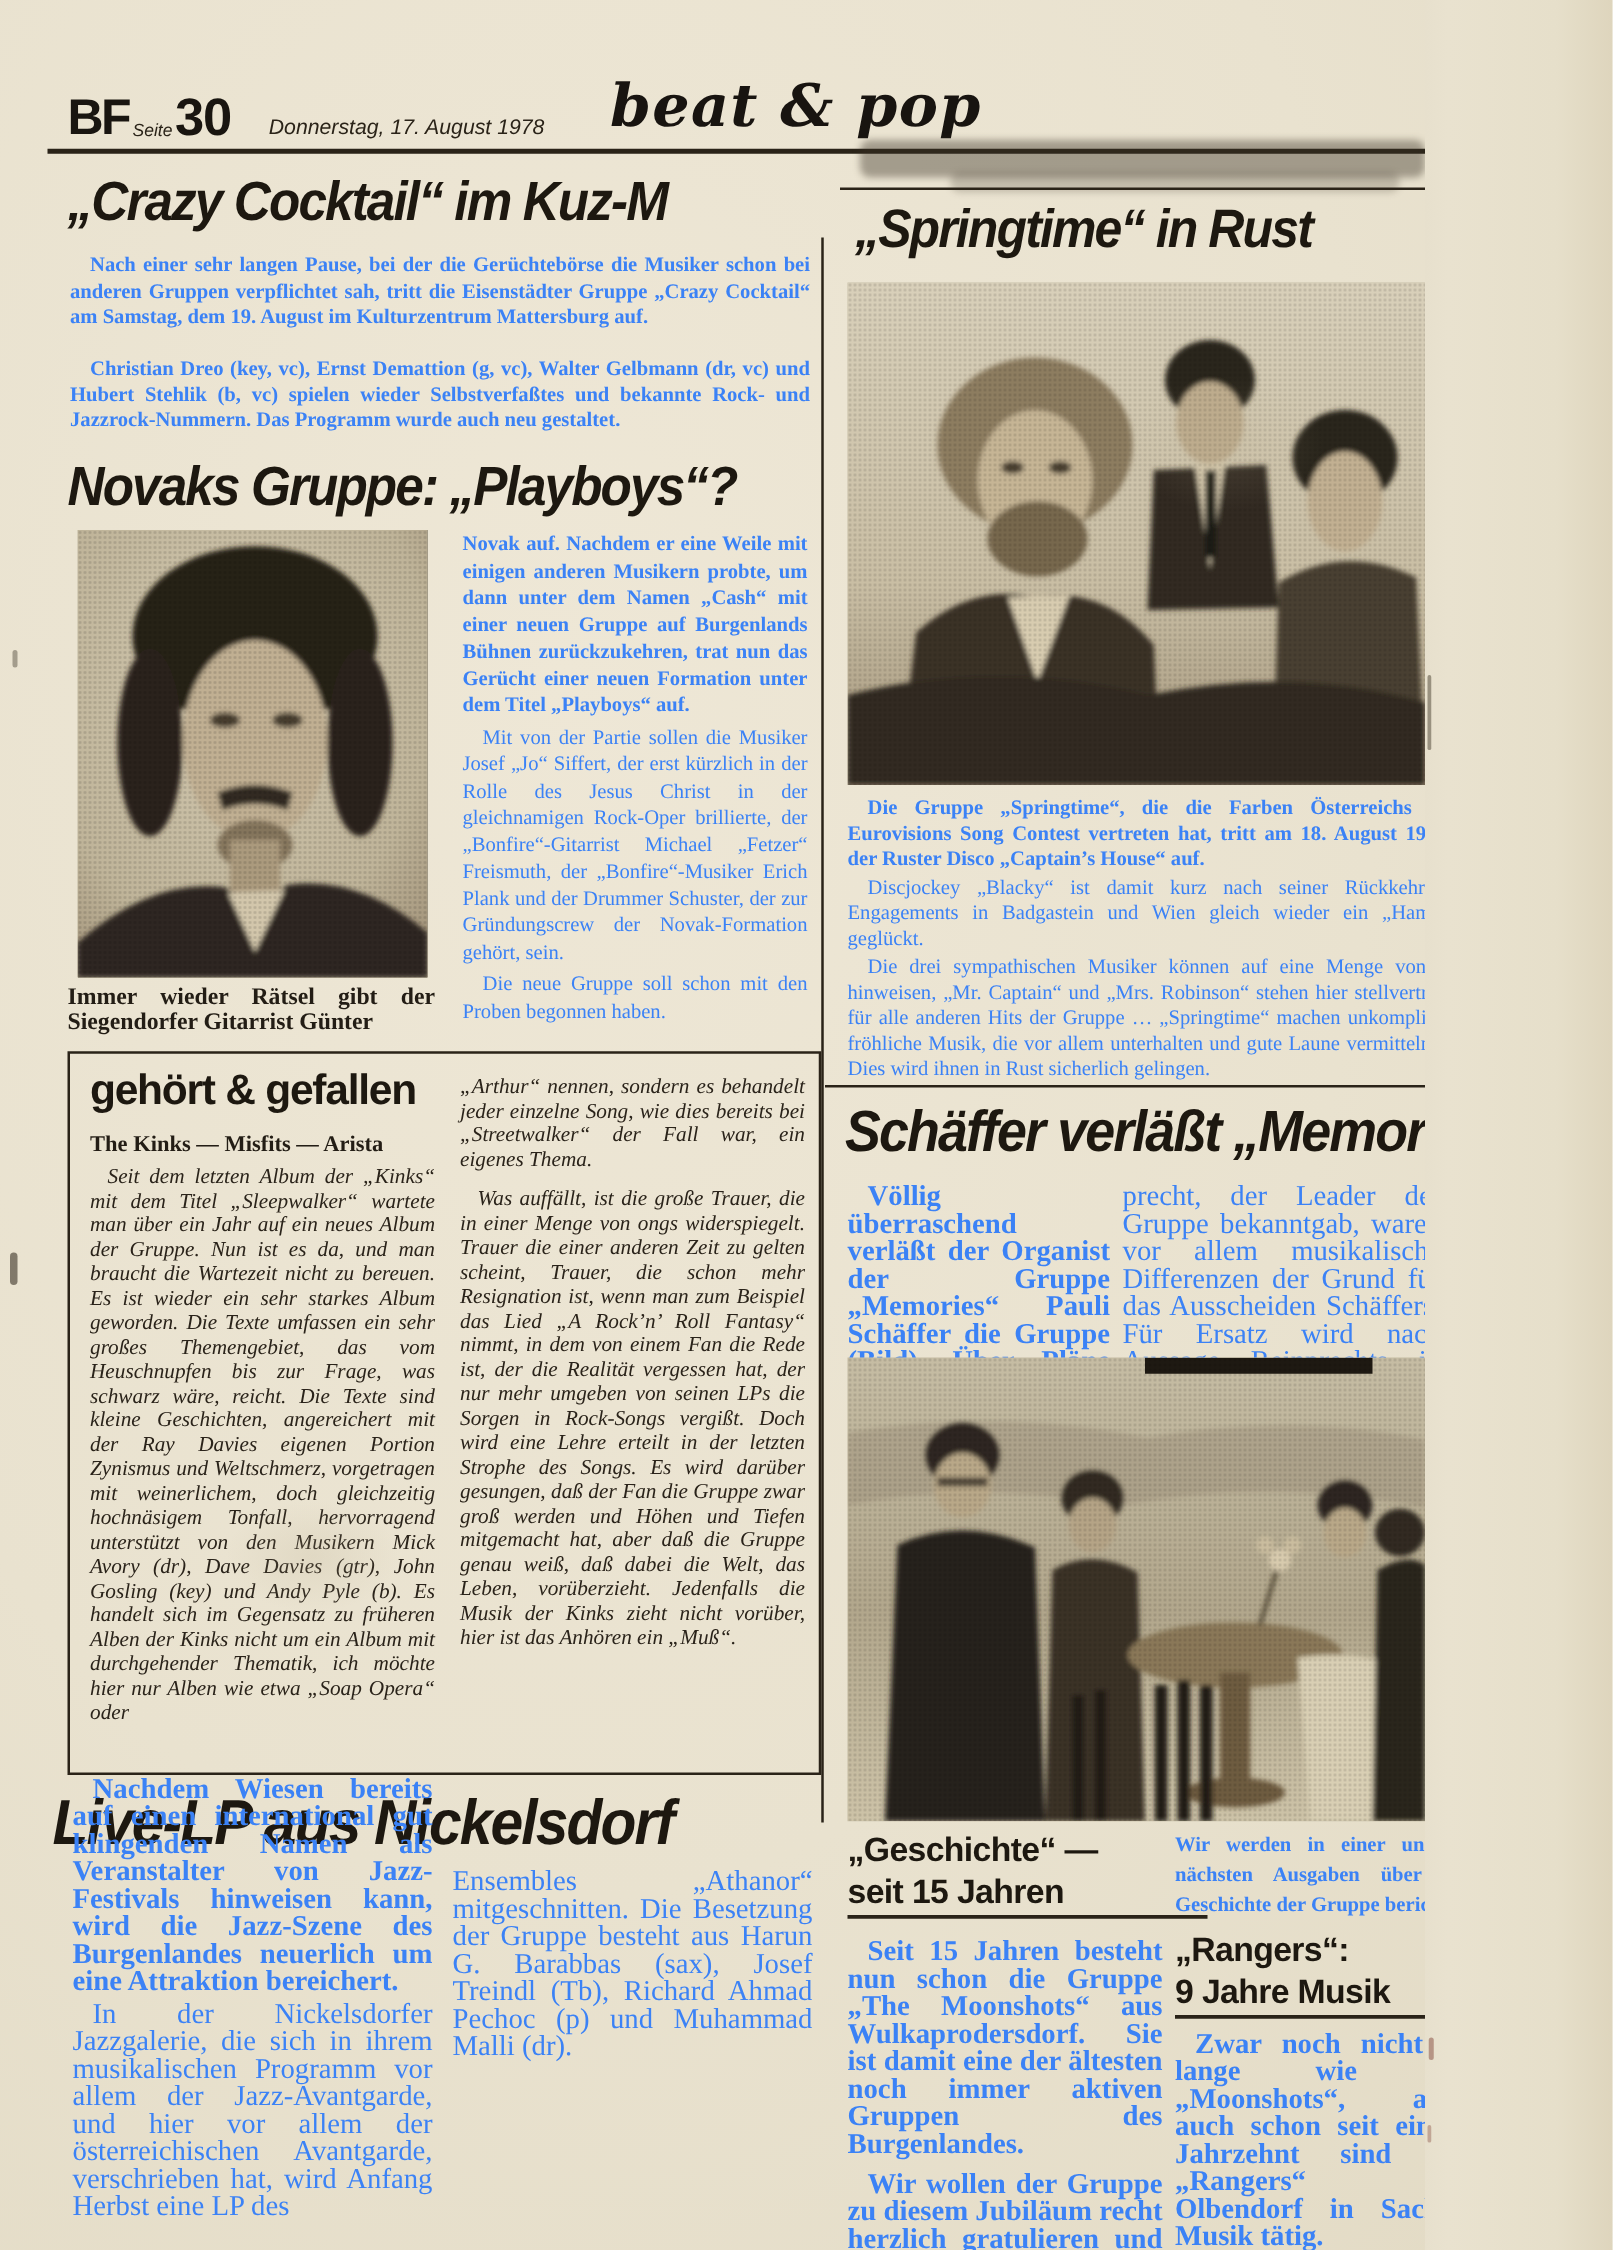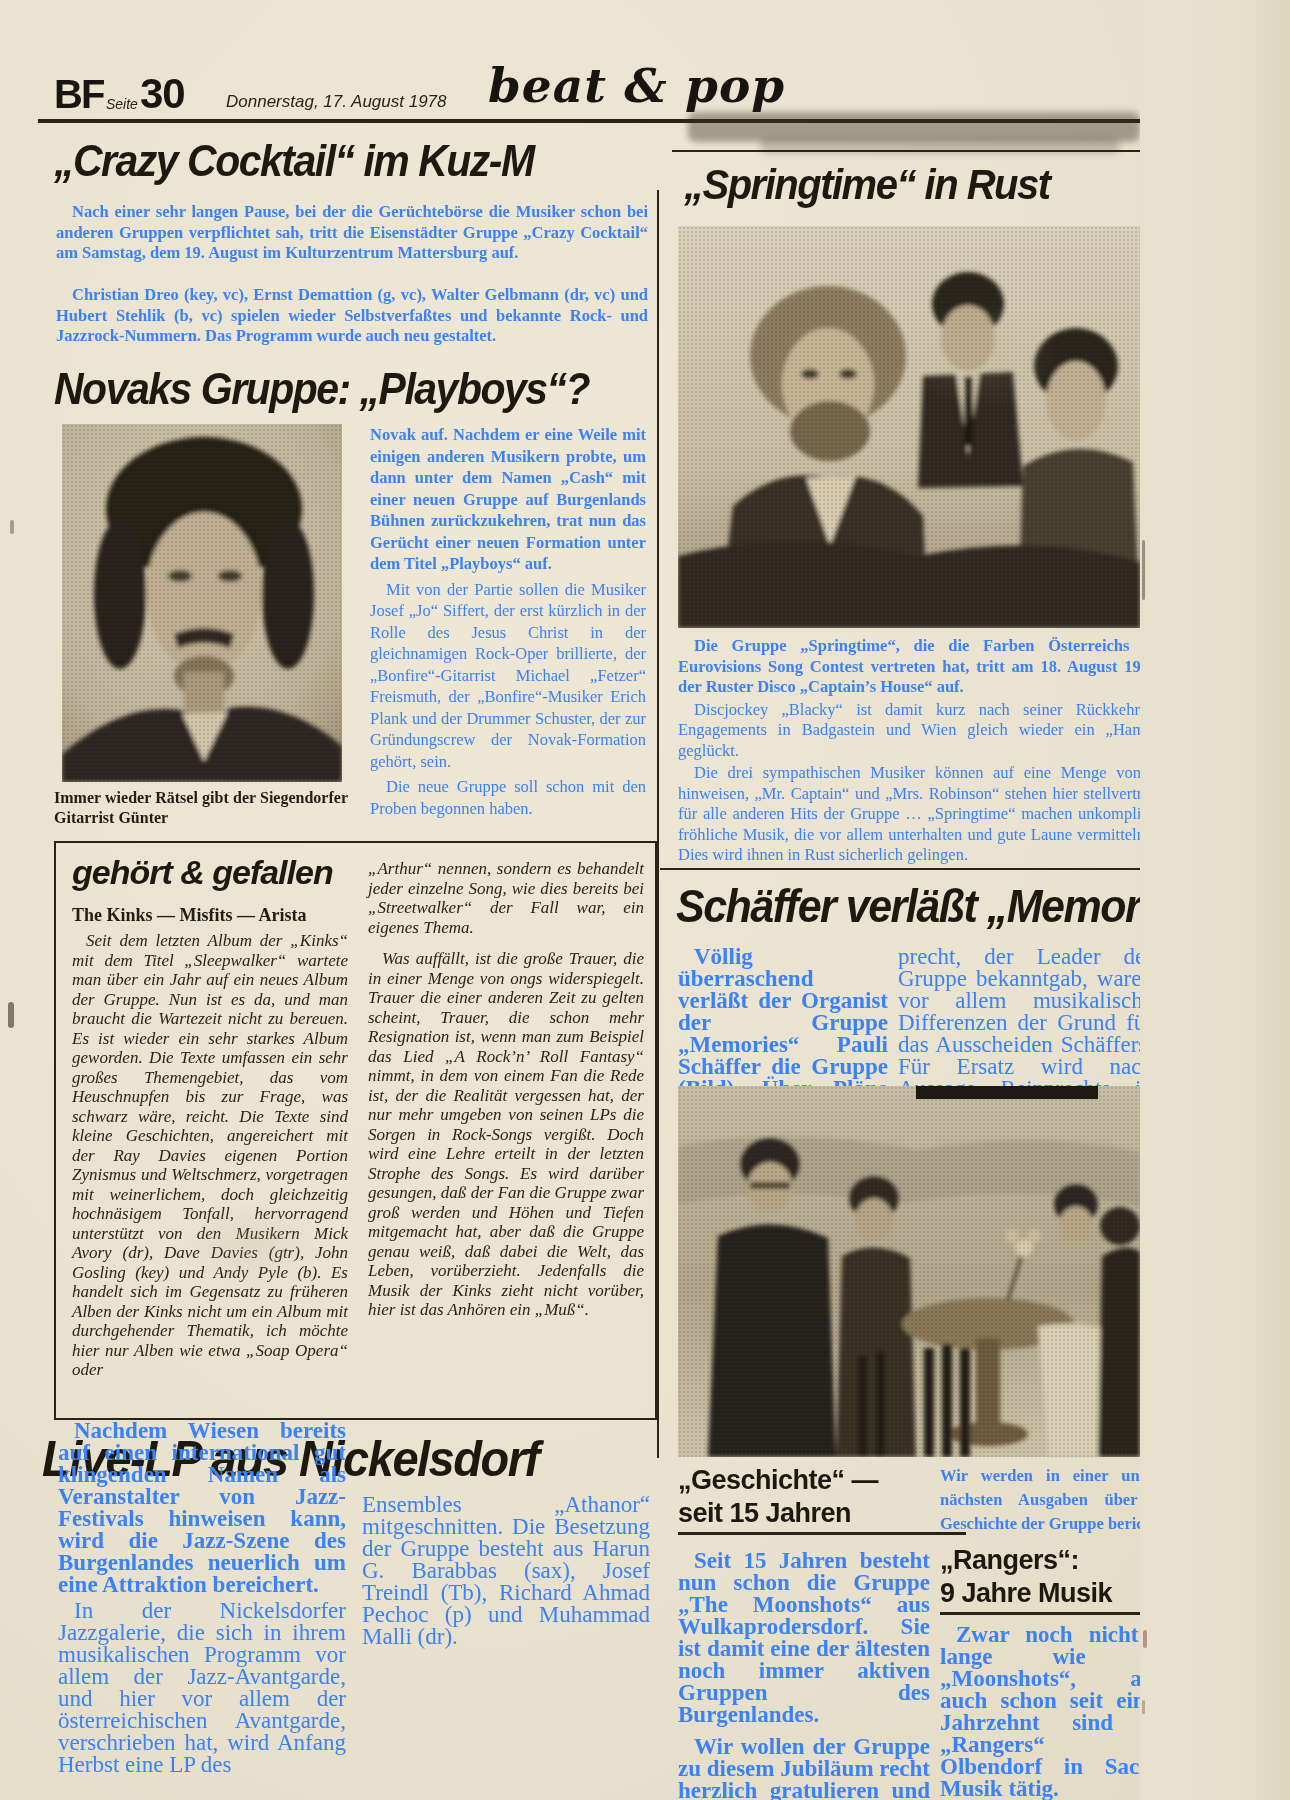--- a/index.html
+++ b/index.html
@@ -19,26 +19,26 @@
     font-family:"Liberation Sans", sans-serif;font-weight:700;
     color:#1d1810;line-height:33px;font-size:27px;letter-spacing:-.5px;white-space:nowrap;
   }
   
   .btxt{font-size:16.5px;line-height:20.5px;text-align:justify;color:#3b82f6;}
   .btxt p{margin:0;}
   .btxt p + p{margin-top:2px;}
   .ind p, p.ind{text-indent:16px;}
   .bold{font-weight:700;}
   .lh22{line-height:22px;font-size:23px;}
-  .caption{font-weight:700;font-size:16px;line-height:20px;text-align:justify;}
+  .caption{font-weight:700;font-size:19px;line-height:20px;text-align:justify;}
   .hline{background:#2a2318;}
   .vline{background:#2a2318;}
   .review-box{border:2.5px solid #2a2318;background:transparent;}
   .box-title{
-    font-family:"Liberation Sans", sans-serif;font-weight:700;font-style:italic;
+    font-family:"Liberation Sans", sans-serif;font-weight:700;
     font-size:34px;letter-spacing:-1px;color:#1d1810;white-space:nowrap;
   }
   .box-sub{font-weight:700;font-size:18px;white-space:nowrap;}
   .box-copy{font-style:italic;font-size:17px;line-height:19.5px;text-align:justify;color:#2a231a;}
   .box-copy p{margin:0;}
   .box-copy p + p{margin-top:12px;text-indent:14px;}
   
   .hdr-logo{font-family:"Liberation Sans",sans-serif;font-weight:900;font-size:40px;letter-spacing:-2px;color:#191510;}
   .hdr-small{font-family:"Liberation Sans",sans-serif;font-style:italic;font-size:14px;color:#2a2318;}
   .hdr-num{font-family:"Liberation Sans",sans-serif;font-weight:900;font-size:42px;letter-spacing:-1px;color:#191510;}
@@ -52,21 +52,21 @@
   .smudge{filter:blur(3px);background:#38302466;border-radius:8px;}
   .clipstrip{background:linear-gradient(90deg,#e7e0cd 0%, #e9e2cf 12%, #e6dfca 70%, #ded5bd 100%);z-index:60;}
   .stain{border-radius:50%;pointer-events:none;}
 </style>
 </head>
 <body>
 
 <div class="abs hdr-logo" style="left:54px;top:72px;">BF</div>
 <div class="abs hdr-small" style="left:106px;top:96px;">Seite</div>
 <div class="abs hdr-num" style="left:140px;top:70px;">30</div>
-<div class="abs hdr-date" style="left:226px;top:92px;">Donnerstag, 17. August 1978</div>
+<div class="abs hdr-date" style="left:215px;top:92px;">Donnerstag, 17. August 1978</div>
 <div class="abs hdr-section" style="left:488px;top:58px;">beat &amp; pop</div>
 <div class="abs hline" style="left:38px;top:119px;width:1102px;height:4px;"></div>
 
 <div class="abs vline" style="left:657px;top:190px;width:2px;height:1268px;"></div>
 
 <div class="abs headline" style="left:54px;top:136px;font-size:41px;">„Crazy Cocktail“ im Kuz-M</div>
 <div class="abs btxt bold" style="left:56px;top:202px;width:592px;">
   <p class="ind">Nach einer sehr langen Pause, bei der die Gerüchtebörse die Musiker schon bei anderen Gruppen verpflichtet sah, tritt die Eisenstädter Gruppe „Crazy Cocktail“ am Samstag, dem 19. August im Kulturzentrum Mattersburg auf.</p>
 </div>
 <div class="abs btxt bold" style="left:56px;top:285px;width:592px;">

